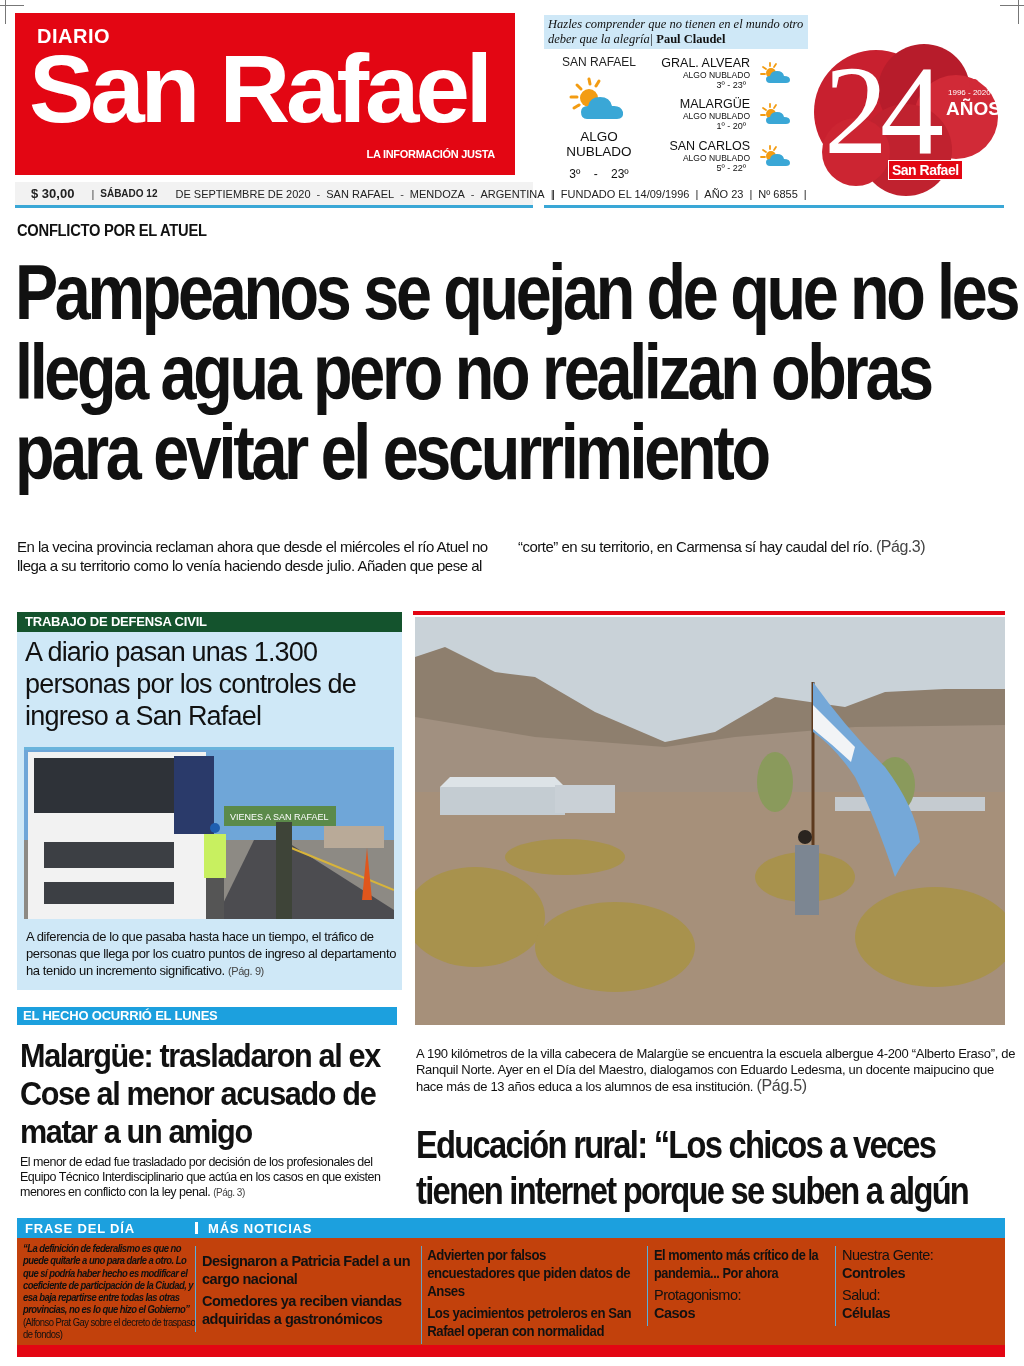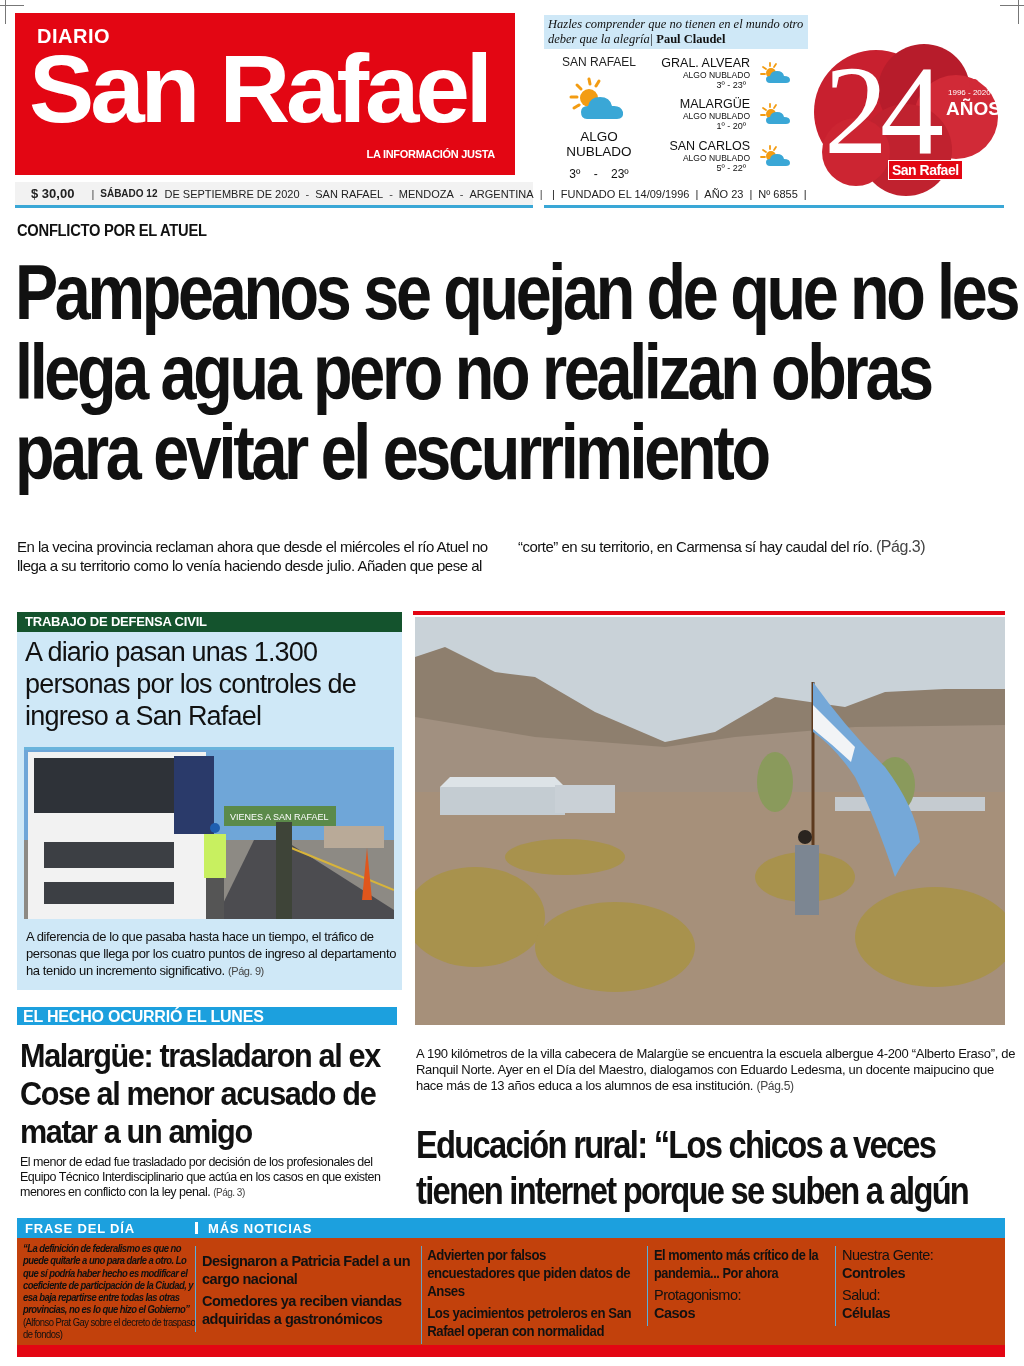--- a/index.html
+++ b/index.html
@@ -10,21 +10,21 @@
 
   
   .masthead { left: 15px; top: 13px; width: 500px; height: 162px; background: #e30613; }
   .mast-diario { position: absolute; left: 22px; top: 12px; color: #fff; font-weight: bold; font-size: 20px; letter-spacing: 0.5px; }
   .mast-title { position: absolute; left: 14px; top: 28px; color: #fff; font-weight: bold; font-size: 96px; letter-spacing: -4px; line-height: 1; transform: scaleX(1.02); transform-origin: left; }
   .mast-tag { position: absolute; right: 20px; top: 135px; color: #fff; font-weight: bold; font-size: 11px; letter-spacing: -0.3px; }
 
   .dateline { left: 15px; top: 182px; width: 518px; height: 26px; background: #f2f2f2; border-bottom: 3px solid #3aa7d6; display: flex; align-items: center; font-size: 11px; color: #222; padding-left: 16px; white-space: nowrap; }
   .dateline .price { font-weight: bold; font-size: 13px; margin-right: 11px; }
   .dateline .sep { margin: 0 6px; color: #444; }
-  .dateline .day { font-weight: bold; font-size: 10px; margin-right: 7px; }
+  .dateline .day { font-weight: bold; font-size: 10px; margin-right: 18px; }
 
   .foundline { left: 544px; top: 182px; width: 460px; height: 26px; border-bottom: 3px solid #3aa7d6; display: flex; align-items: center; font-size: 11px; color: #222; white-space: nowrap; padding-left: 2px; }
   .foundline .sep { margin: 0 6px; }
 
   
   .quote-box { left: 544px; top: 15px; width: 264px; height: 34px; background: #cfe8f7; font-family: "Liberation Serif", serif; font-style: italic; font-size: 12.5px; line-height: 15px; padding: 2px 4px; color: #111; }
   .quote-box .author { font-style: normal; font-weight: bold; }
 
   
   .weather-main { left: 546px; top: 55px; width: 106px; text-align: center; }
@@ -48,30 +48,30 @@
 
   
   .box1 { left: 17px; top: 612px; width: 385px; height: 378px; background: #cfe8f7; }
   .box1-tag { height: 20px; background: #14532d; color: #fff; font-weight: bold; font-size: 13px; padding: 2px 8px; letter-spacing: -0.2px; }
   .box1-hl { padding: 4px 8px 0 8px; font-size: 27px; line-height: 32px; letter-spacing: -0.8px; color: #111; }
   .box1-photo { position: absolute; left: 7px; top: 135px; width: 370px; height: 172px; overflow: hidden; border-top: 3px solid #6ab4dc; }
   .box1-cap { position: absolute; left: 9px; top: 316px; width: 370px; font-size: 13px; line-height: 17px; letter-spacing: -0.4px; color: #111; }
   .box1-cap .pag { font-size: 11px; color: #444; }
 
   
-  .tag2 { left: 17px; top: 1007px; width: 380px; height: 18px; background: #1ca0de; color: #fff; font-weight: bold; font-size: 16px; padding: 1px 6px; letter-spacing: -0.2px; }
+  .tag2 { left: 17px; top: 1007px; width: 380px; height: 18px; background: #1ca0de; color: #fff; font-weight: bold; font-size: 13px; padding: 1px 6px; letter-spacing: -0.2px; }
   .hl2 { left: 20px; top: 1036px; width: 420px; font-weight: bold; font-size: 34px; line-height: 38px; letter-spacing: -1.5px; transform: scaleX(0.9); transform-origin: left top; color: #111; }
   .body2 { left: 20px; top: 1155px; width: 385px; font-size: 12.5px; line-height: 15px; letter-spacing: -0.5px; color: #111; }
   .body2 .pag { font-size: 10px; color: #444; }
 
   
   .photo-rule { left: 413px; top: 611px; width: 592px; height: 4px; background: #e30613; }
   .photo2 { left: 415px; top: 617px; width: 590px; height: 408px; overflow: hidden; }
   .body3 { left: 416px; top: 1046px; width: 600px; font-size: 13px; line-height: 16px; letter-spacing: -0.3px; color: #111; }
-  .body3 .pag { font-size: 12px; color: #444; margin-top: 39px; }
+  .body3 .pag { font-size: 16px; color: #444; margin-top: 39px; }
   .hl3 { left: 416px; top: 1122px; width: 700px; font-weight: bold; font-size: 38px; line-height: 46px; letter-spacing: -2px; transform: scaleX(0.86); transform-origin: left top; color: #111; }
 
   
   .bottom-head { left: 17px; top: 1218px; width: 988px; height: 20px; background: #1ca0de; color: #fff; font-weight: bold; font-size: 13px; letter-spacing: 0.8px; display: flex; align-items: center; }
   .bottom-head .frase { padding-left: 8px; width: 178px; }
   .bottom-head .mas { padding-left: 4px; }
   .bottom-head .bar { width: 3px; height: 12px; background: #fff; margin-right: 6px; }
   .bottom-body { left: 17px; top: 1238px; width: 988px; height: 107px; background: #c2410c; }
   .bottom-red { left: 17px; top: 1345px; width: 988px; height: 12px; background: #e30613; }
 

